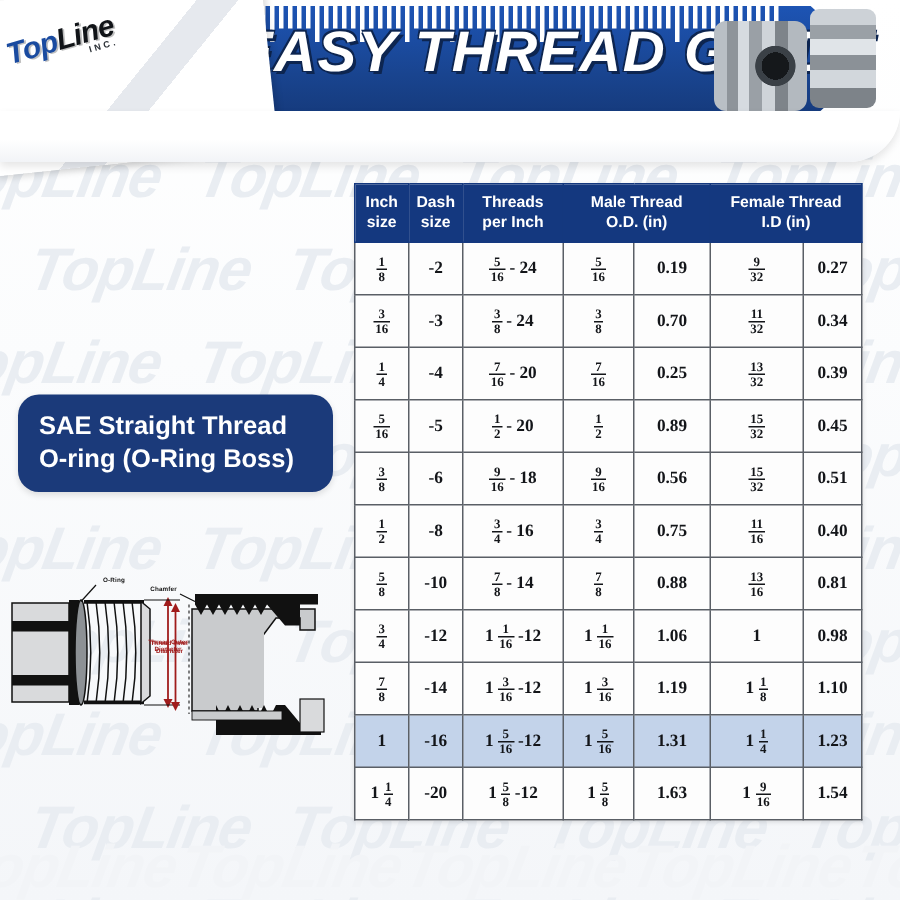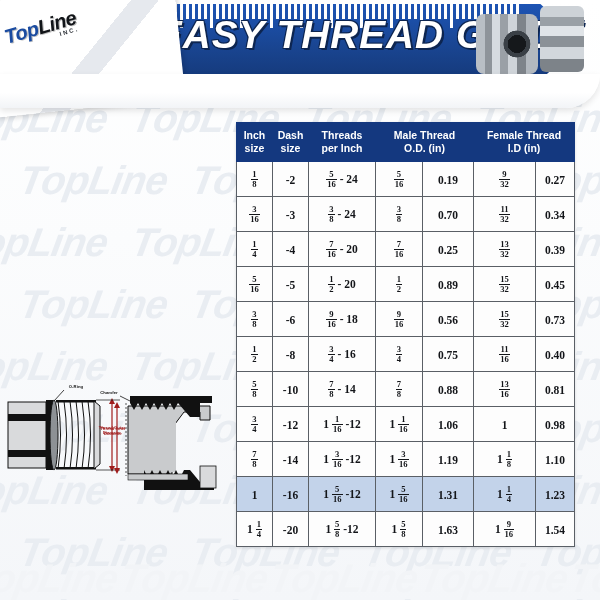--- a/index.html
+++ b/index.html
@@ -390,20 +390,24 @@
     </div>
 
     <div class="logo">
       <span class="t1">Top</span><span class="t2">Line</span>
       <span class="sub">INC.</span>
     </div>
   </div>
 
   <div class="left-panel">
 
+    <div class="title-plate">
+      <div>SAE Straight Thread</div>
+      <div>O-ring (O-Ring Boss)</div>
+    </div>
 
     <div class="diagram">
       <svg width="228" height="140" viewBox="0 0 228 140">
 
         <g>
           <rect x="4" y="32" width="38" height="66" fill="#d9dadc" stroke="#111" stroke-width="1"></rect>
           <rect x="4" y="44" width="38" height="7" fill="#111"></rect>
           <rect x="4" y="80" width="38" height="7" fill="#111"></rect>
 
           <rect x="42" y="30" width="7" height="70" fill="#111"></rect>
@@ -539,21 +543,21 @@
             <td><span class="fr"><b class="num">15</b><b>32</b></span></td>
             <td><span class="frs">0.45</span></td>
           </tr>
           <tr>
             <td><span class="fr"><b class="num">3</b><b>8</b></span></td>
             <td><span class="frs">-6</span></td>
             <td><span class="fr"><b class="num">9</b><b>16</b></span><span class="mix">&nbsp;- 18</span></td>
             <td><span class="fr"><b class="num">9</b><b>16</b></span></td>
             <td><span class="frs">0.56</span></td>
             <td><span class="fr"><b class="num">15</b><b>32</b></span></td>
-            <td><span class="frs">0.73</span></td>
+            <td><span class="frs">0.51</span></td>
           </tr>
           <tr>
             <td><span class="fr"><b class="num">1</b><b>2</b></span></td>
             <td><span class="frs">-8</span></td>
             <td><span class="fr"><b class="num">3</b><b>4</b></span><span class="mix">&nbsp;- 16</span></td>
             <td><span class="fr"><b class="num">3</b><b>4</b></span></td>
             <td><span class="frs">0.75</span></td>
             <td><span class="fr"><b class="num">11</b><b>16</b></span></td>
             <td><span class="frs">0.40</span></td>
           </tr>

